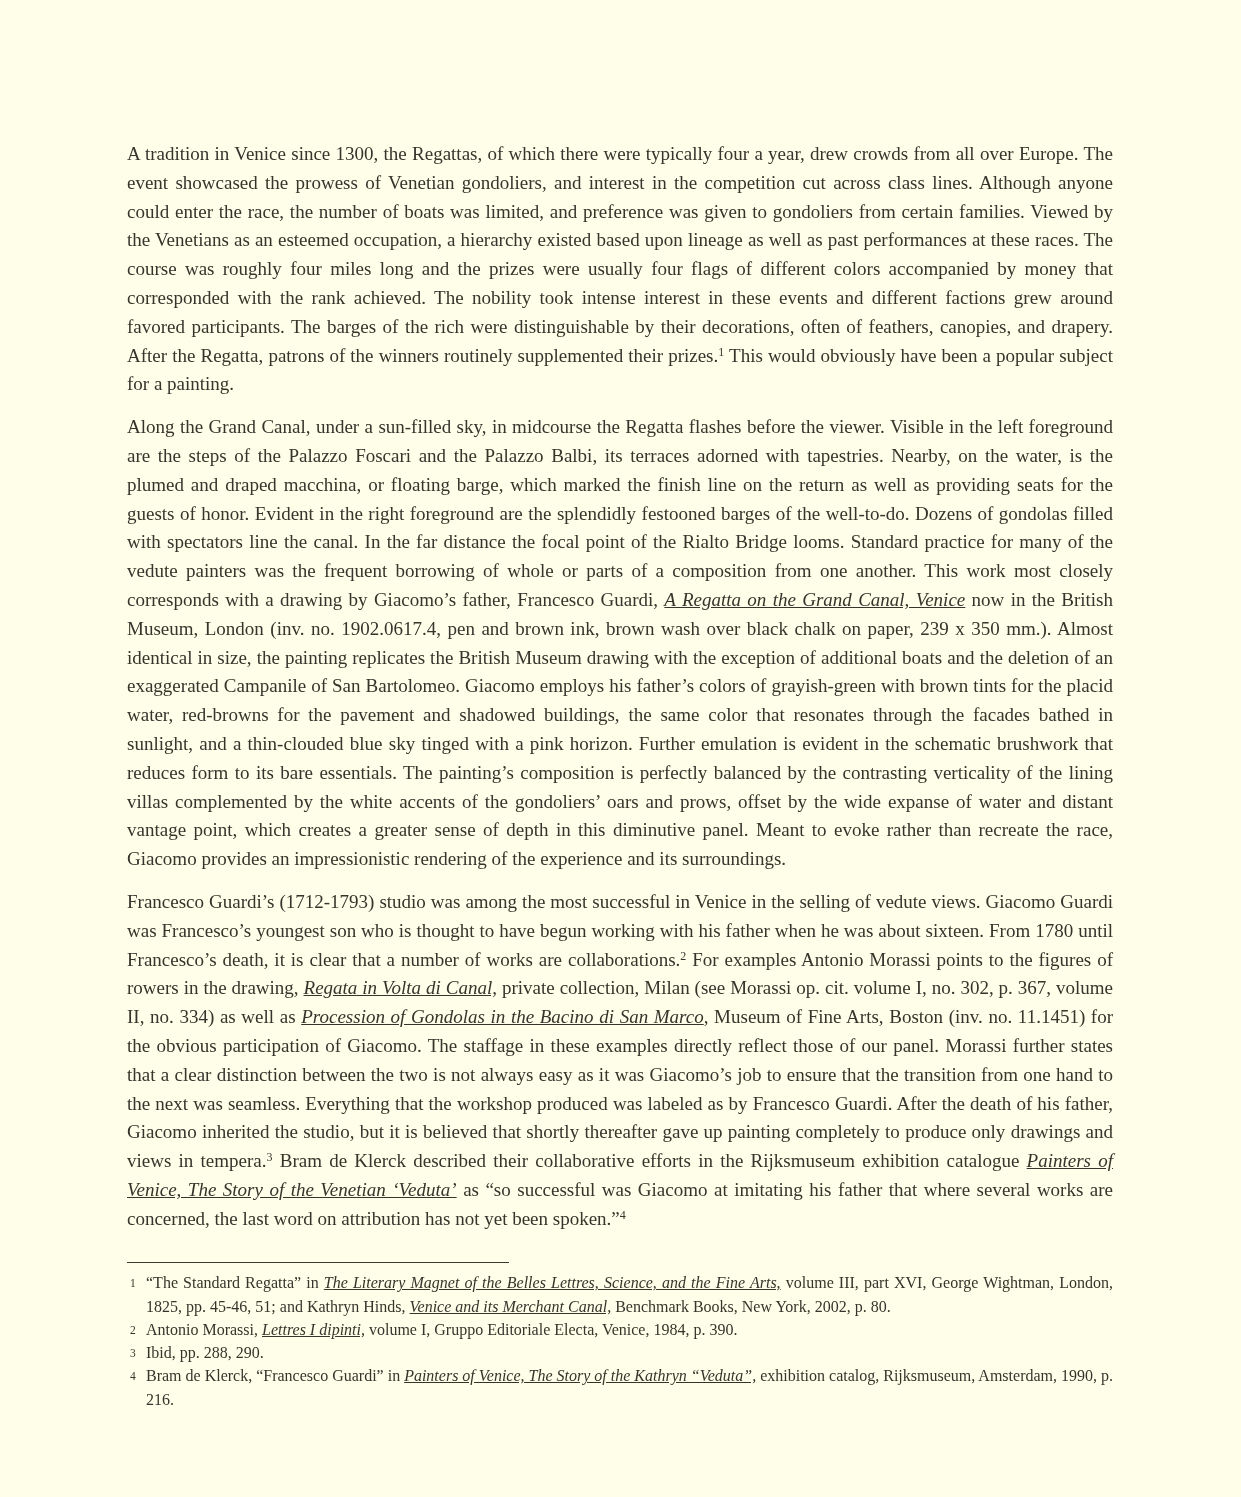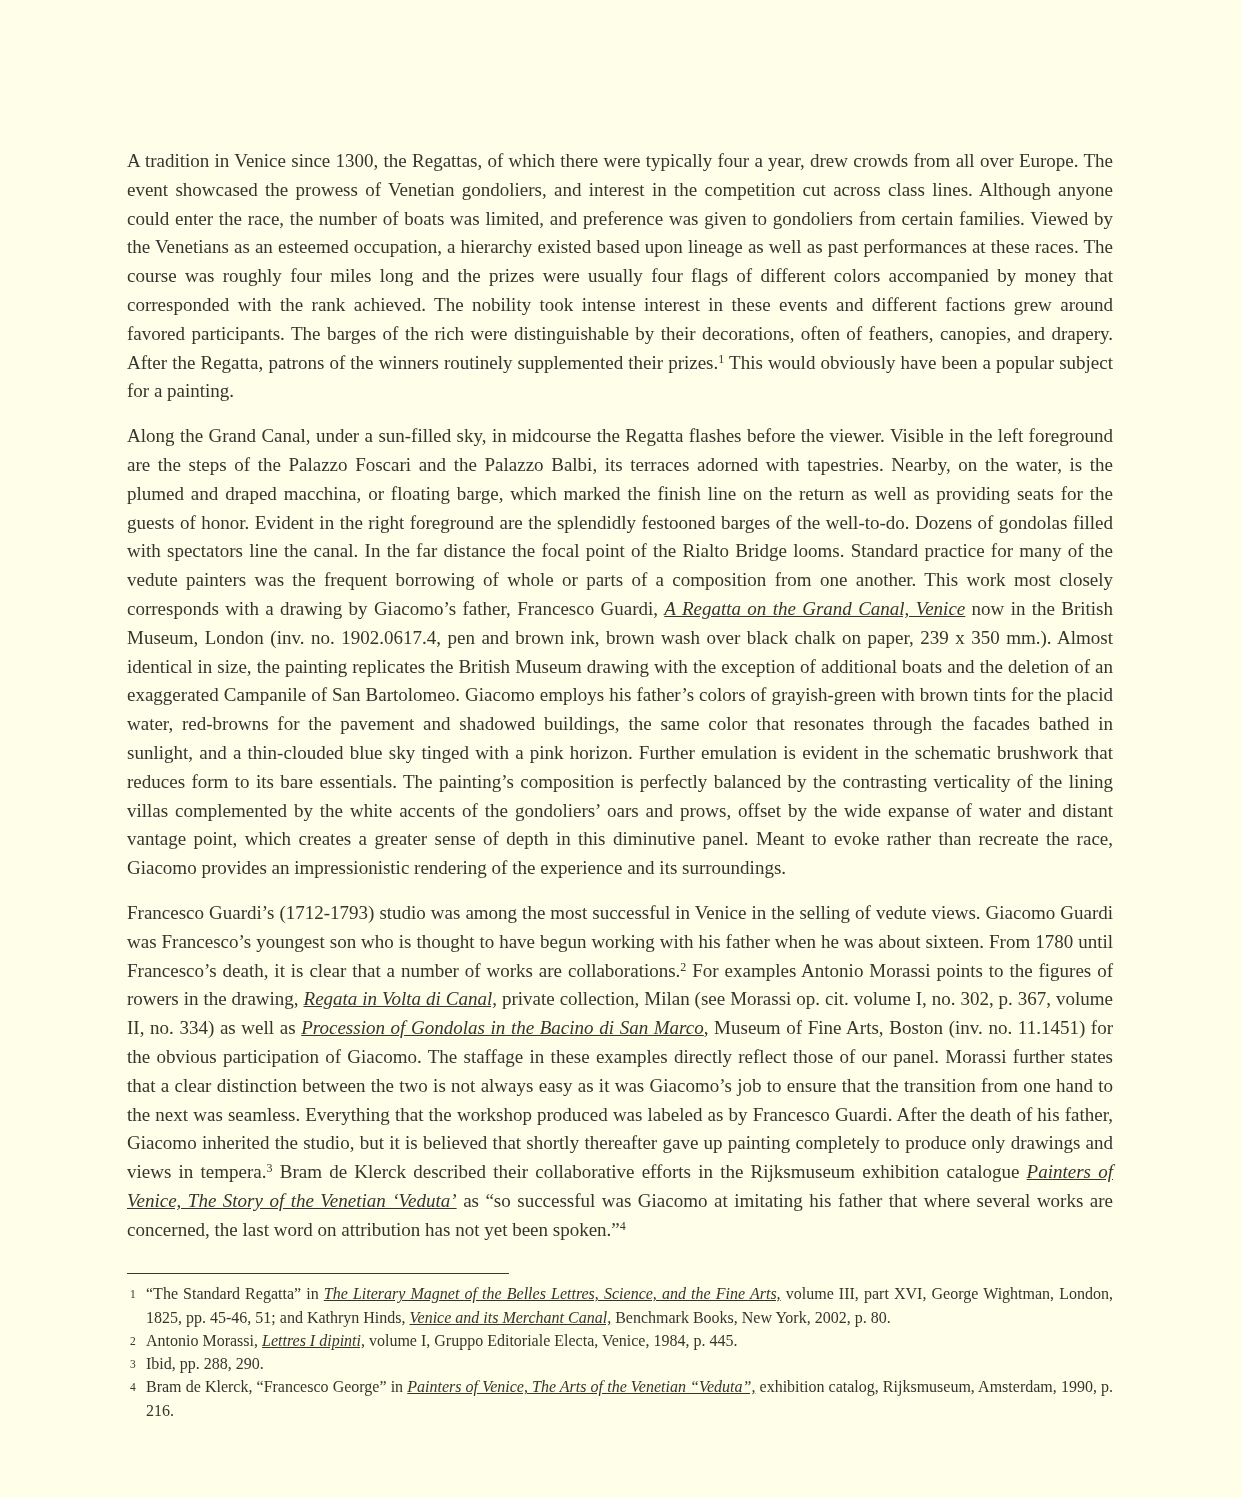--- a/index.html
+++ b/index.html
@@ -8,21 +8,21 @@
     width: 1241px;
     height: 1497px;
     box-sizing: border-box;
     padding: 131px 128px 0 127px;
     background: #fefee9;
     color: #35352c;
     font-family: "Liberation Serif", "DejaVu Serif", serif;
     overflow: hidden;
   }
   .body-text p {
-    margin: 16px 0 14px 0;
+    margin: 9px 0 14px 0;
     text-align: justify;
     font-size: 19px;
     line-height: 28.8px;
   }
   .it { font-style: italic; text-decoration: underline; }
   sup.fnref {
     font-size: 12px;
     line-height: 0;
     vertical-align: 6px;
   }
@@ -60,24 +60,24 @@
 
   <hr class="fn-sep">
 
   <div class="footnotes">
     <div class="footnote">
       <span class="fn-marker">1</span>
       <span class="fn-text"><span>“The Standard Regatta” in </span><span class="it">The Literary Magnet of the Belles Lettres, Science, and the Fine Arts,</span><span> volume III, part XVI, George Wightman, London, 1825, pp. 45-46, 51; and Kathryn Hinds, </span><span class="it">Venice and its Merchant Canal,</span><span> Benchmark Books, New York, 2002, p. 80.</span></span>
     </div>
     <div class="footnote">
       <span class="fn-marker">2</span>
-      <span class="fn-text"><span>Antonio Morassi, </span><span class="it">Lettres I dipinti,</span><span> volume I, Gruppo Editoriale Electa, Venice, 1984, p. 445.</span></span>
+      <span class="fn-text"><span>Antonio Morassi, </span><span class="it">Lettres I dipinti,</span><span> volume I, Gruppo Editoriale Electa, Venice, 1984, p. 390.</span></span>
     </div>
     <div class="footnote">
       <span class="fn-marker">3</span>
       <span class="fn-text"><span>Ibid, pp. 288, 290.</span></span>
     </div>
     <div class="footnote">
       <span class="fn-marker">4</span>
-      <span class="fn-text"><span>Bram de Klerck, “Francesco George” in </span><span class="it">Painters of Venice, The Arts of the Venetian “Veduta”,</span><span> exhibition catalog, Rijksmuseum, Amsterdam, 1990, p. 216.</span></span>
+      <span class="fn-text"><span>Bram de Klerck, “Francesco Guardi” in </span><span class="it">Painters of Venice, The Story of the Kathryn “Veduta”,</span><span> exhibition catalog, Rijksmuseum, Amsterdam, 1990, p. 216.</span></span>
     </div>
   </div>
 </div>
 
 </body></html>

